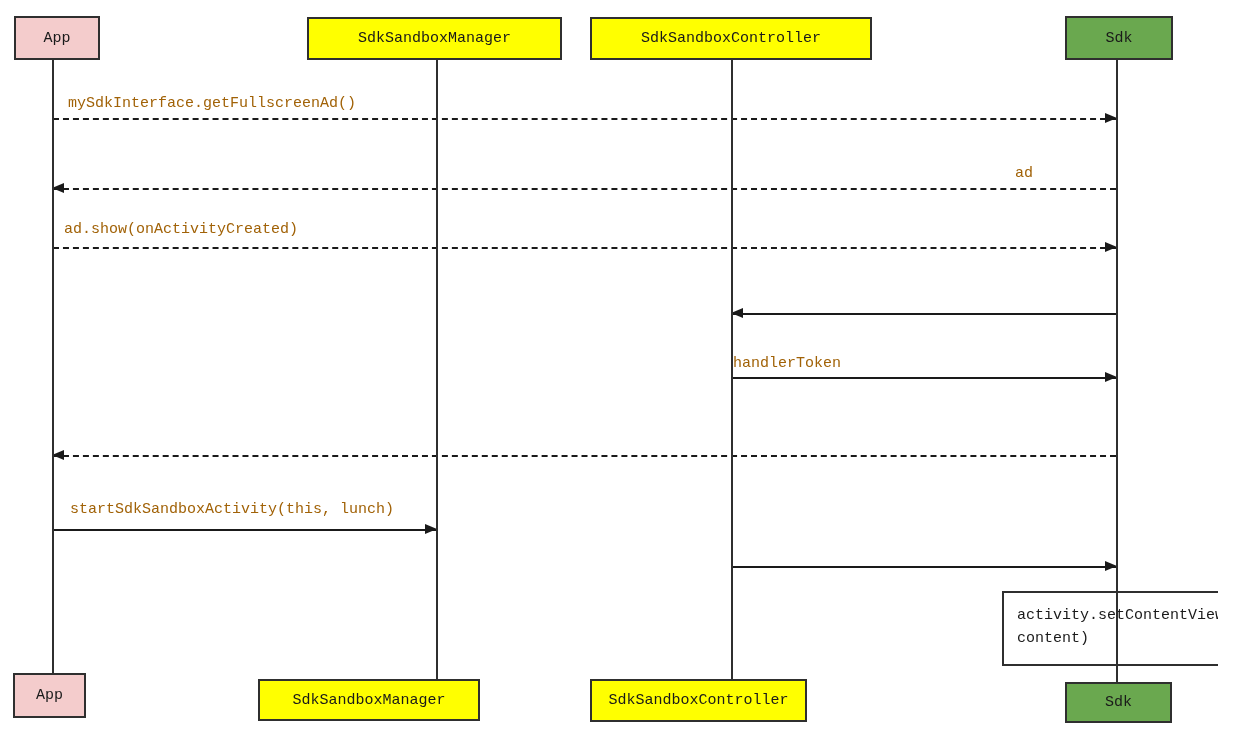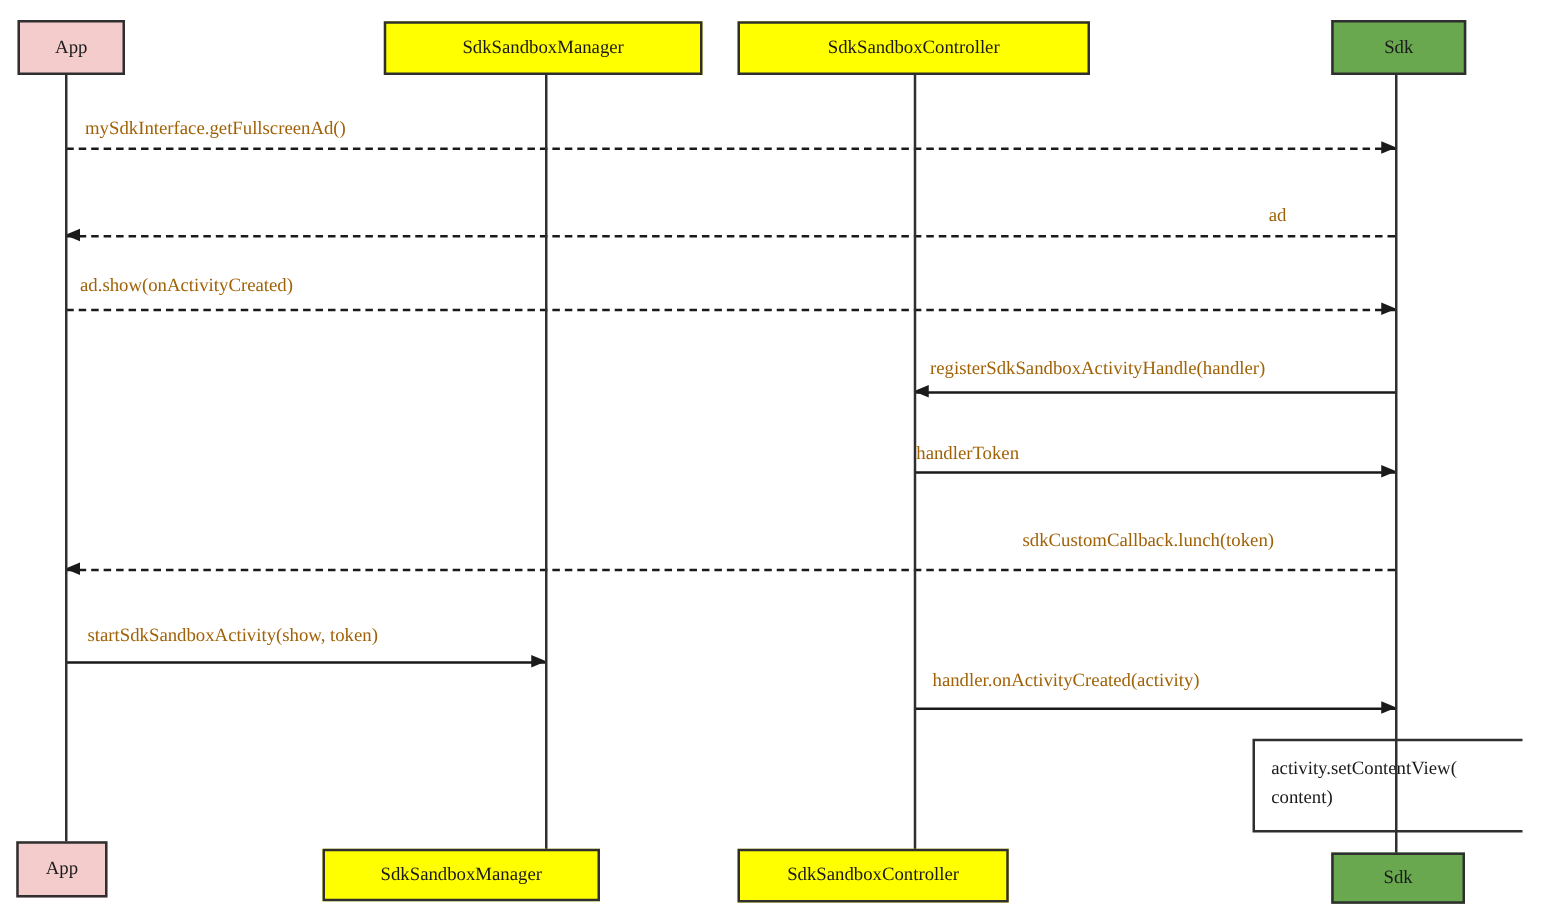--- a/index.html
+++ b/index.html
@@ -1,20 +1,20 @@
 <!DOCTYPE html>
 <html><head>
 <meta charset="utf-8">
 <style>
   html,body{margin:0;padding:0;background:#ffffff;}
   .stage{
     position:relative;
     width:1218px;height:736px;
     background:#ffffff;
-    font-family:Liberation Serif, serif;
+    font-family:Liberation Mono, monospace;
     font-size:15px;
     color:#212121;
     overflow:hidden;
   }
   .pbox{
     position:absolute;
     display:flex;align-items:center;justify-content:center;
     border:2px solid #2f2f2f;
     box-sizing:border-box;
     font-size:15px;color:#1a1a1a;
@@ -89,41 +89,38 @@
   <div class="msg-label" style="left:1015px;top:165px">ad</div>
   <div class="msg-line dashed" style="left:53px;top:188px;width:1063px">
     <span class="arrowhead left"></span>
   </div>
 
   <div class="msg-label" style="left:64px;top:221px">ad.show(onActivityCreated)</div>
   <div class="msg-line dashed" style="left:53px;top:247px;width:1063px">
     <span class="arrowhead right"></span>
   </div>
 
-  <div class="msg-label" style="left:744px;top:287px">registerSdkSandboxActivityHandle(handler)</div>
   <div class="msg-line solid" style="left:732px;top:313px;width:384px">
     <span class="arrowhead left"></span>
   </div>
 
   <div class="msg-label" style="left:733px;top:355px">handlerToken</div>
   <div class="msg-line solid" style="left:732px;top:377px;width:384px">
     <span class="arrowhead right"></span>
   </div>
 
-  <div class="msg-label" style="left:818px;top:425px">sdkCustomCallback.lunch(token)</div>
   <div class="msg-line dashed" style="left:53px;top:455px;width:1063px">
     <span class="arrowhead left"></span>
   </div>
 
-  <div class="msg-label" style="left:70px;top:501px">startSdkSandboxActivity(show, token)</div>
+  <div class="msg-label" style="left:70px;top:501px">startSdkSandboxActivity(this, lunch)</div>
   <div class="msg-line solid" style="left:53px;top:529px;width:383px">
     <span class="arrowhead right"></span>
   </div>
 
-  <div class="msg-label" style="left:746px;top:537px">handler.onActivityCreated(activity)</div>
   <div class="msg-line solid" style="left:732px;top:566px;width:384px">
     <span class="arrowhead right"></span>
   </div>
 
   <div class="note-box" style="left:1002px;top:591px;width:230px;height:75px">activity.setContentView(
 content)</div>
 
   <div class="pbox" style="left: 13px; top: 673px; width: 73px; height: 45px; background-color: rgb(244, 204, 204);">App</div>
   <div class="pbox" style="left: 258px; top: 679px; width: 222px; height: 42px; background-color: rgb(255, 255, 0);">SdkSandboxManager</div>
   <div class="pbox" style="left: 590px; top: 679px; width: 217px; height: 43px; background-color: rgb(255, 255, 0);">SdkSandboxController</div>

